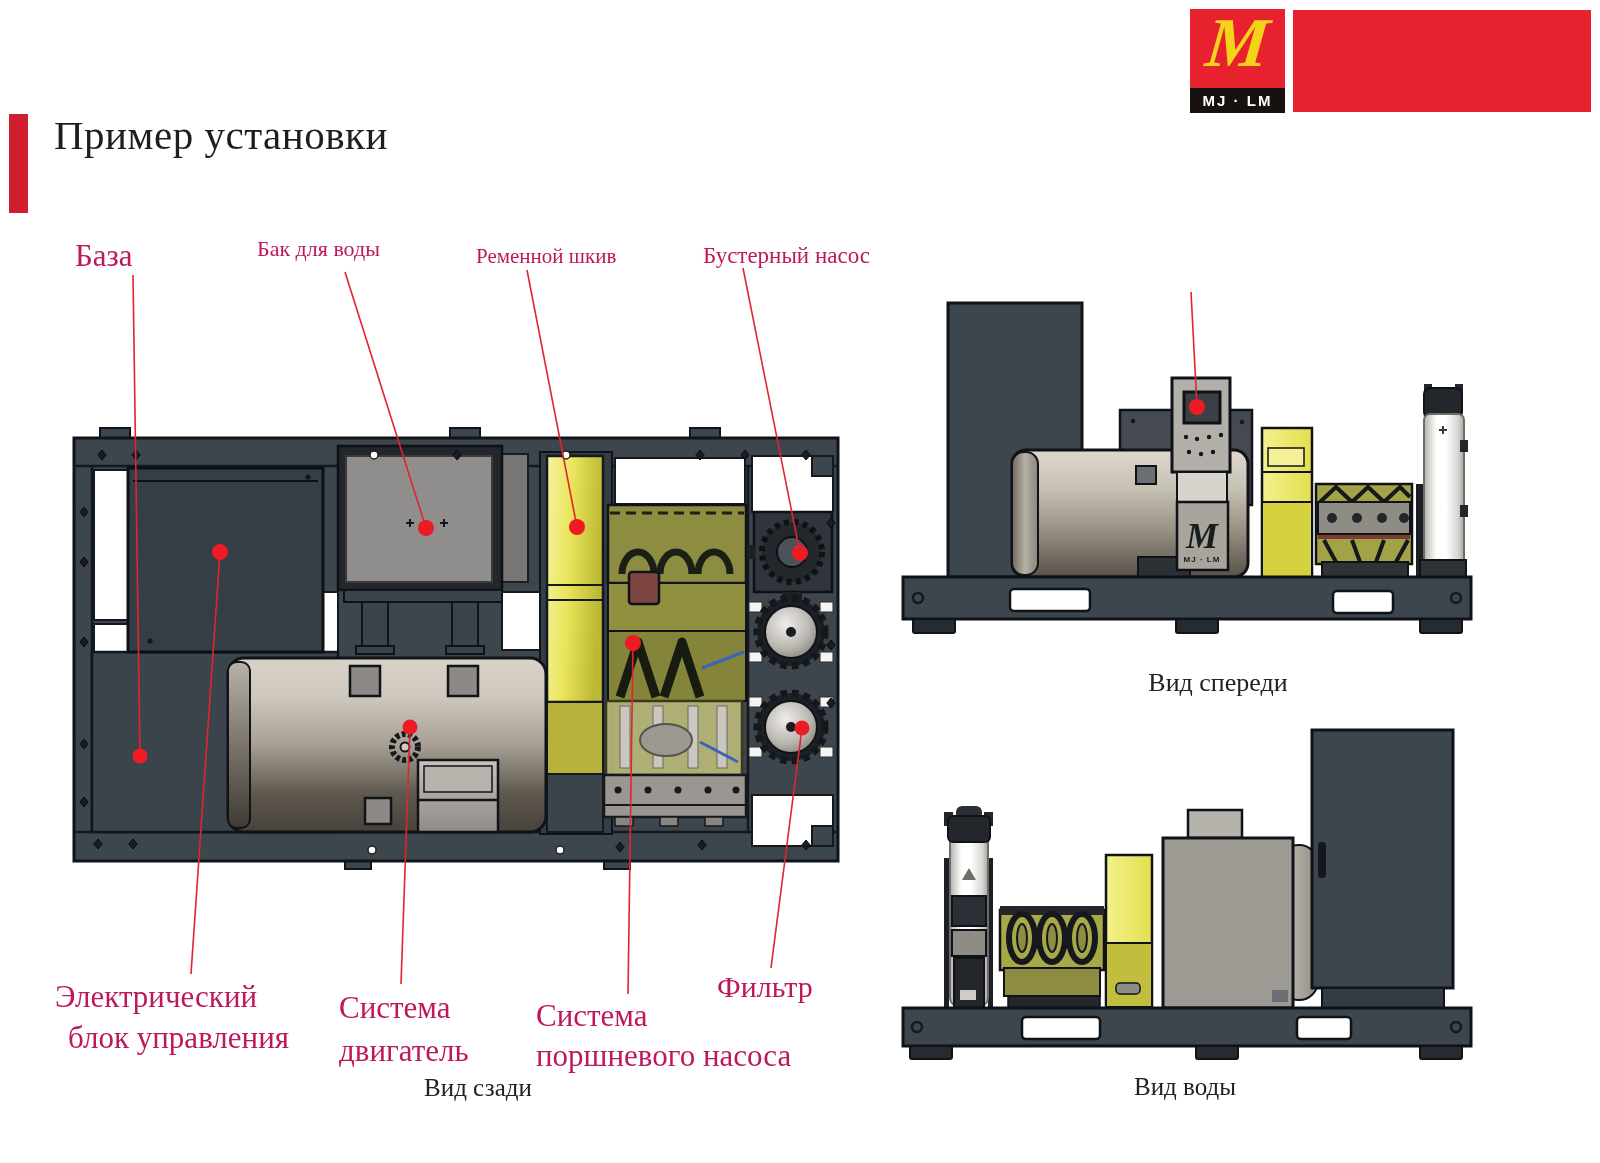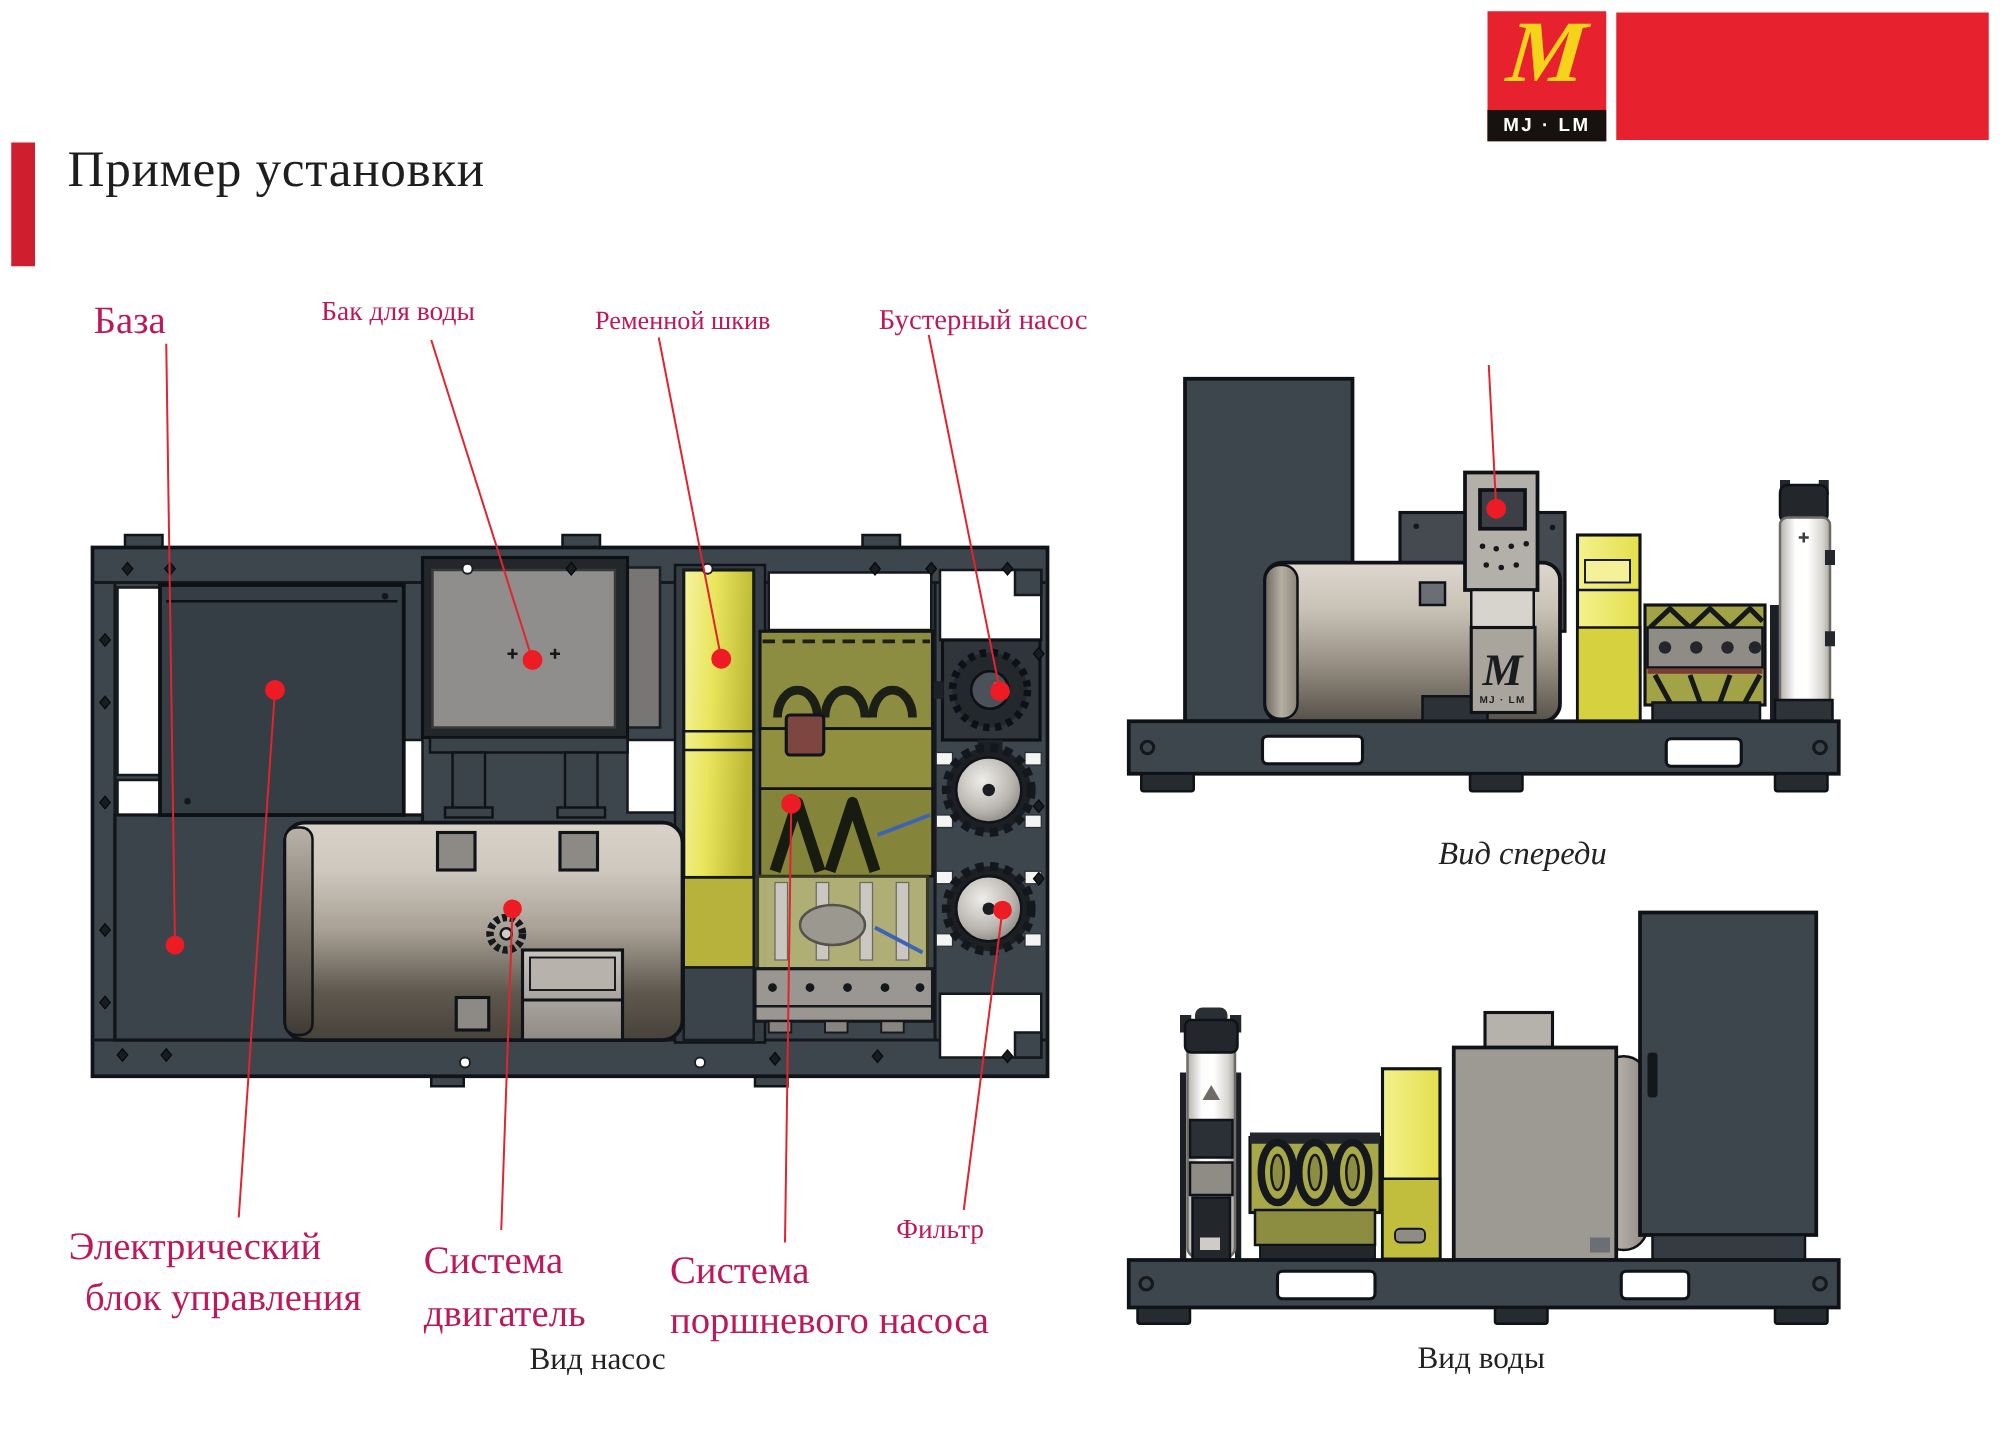--- a/index.html
+++ b/index.html
@@ -435,19 +435,19 @@
     <span class="ln" style="padding-left:13px;text-align:right;">блок управления</span>
   </div>
   <div class="lbl" style="left:339px;top:986px;font-size:31px;line-height:43px;z-index:10;">
     <span class="ln">Система</span>
     <span class="ln">двигатель</span>
   </div>
   <div class="lbl" style="left:536px;top:996px;font-size:31px;line-height:40px;z-index:10;">
     <span class="ln">Система</span>
     <span class="ln">поршневого насоса</span>
   </div>
-  <div class="lbl" style="left:717px;top:970px;font-size:22px;z-index:10;">Фильтр</div>
-
-  <div class="caption" style="left:478px;top:1074px;font-size:25px;">Вид насос</div>
-  <div class="caption" style="left:1218px;top:668px;font-size:26px;font-style:italic;">Вид спереди</div>
+  <div class="lbl" style="left:717px;top:970px;font-size:30px;z-index:10;">Фильтр</div>
+
+  <div class="caption" style="left:478px;top:1074px;font-size:25px;">Вид сзади</div>
+  <div class="caption" style="left:1218px;top:668px;font-size:26px;">Вид спереди</div>
   <div class="caption" style="left:1185px;top:1073px;font-size:25px;">Вид воды</div>
 
 </div>
 
 </body></html>

